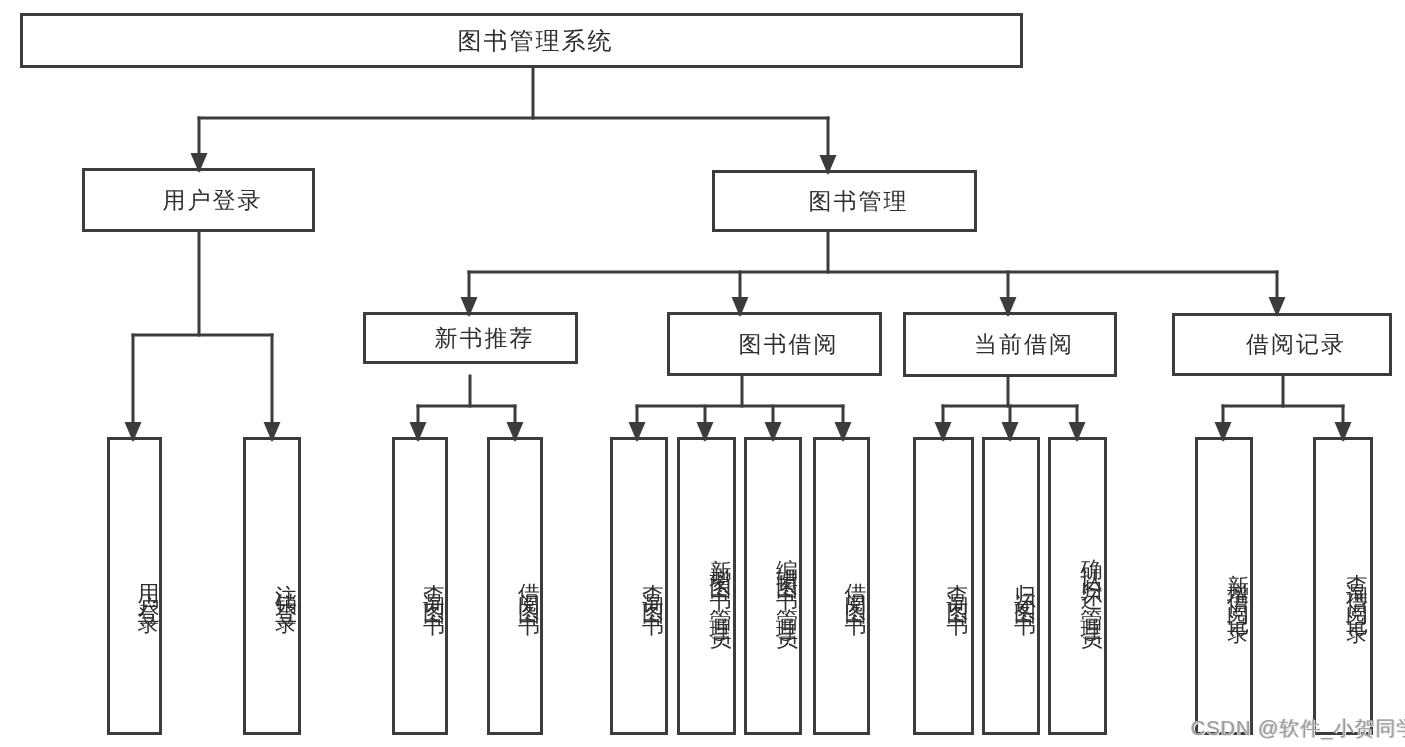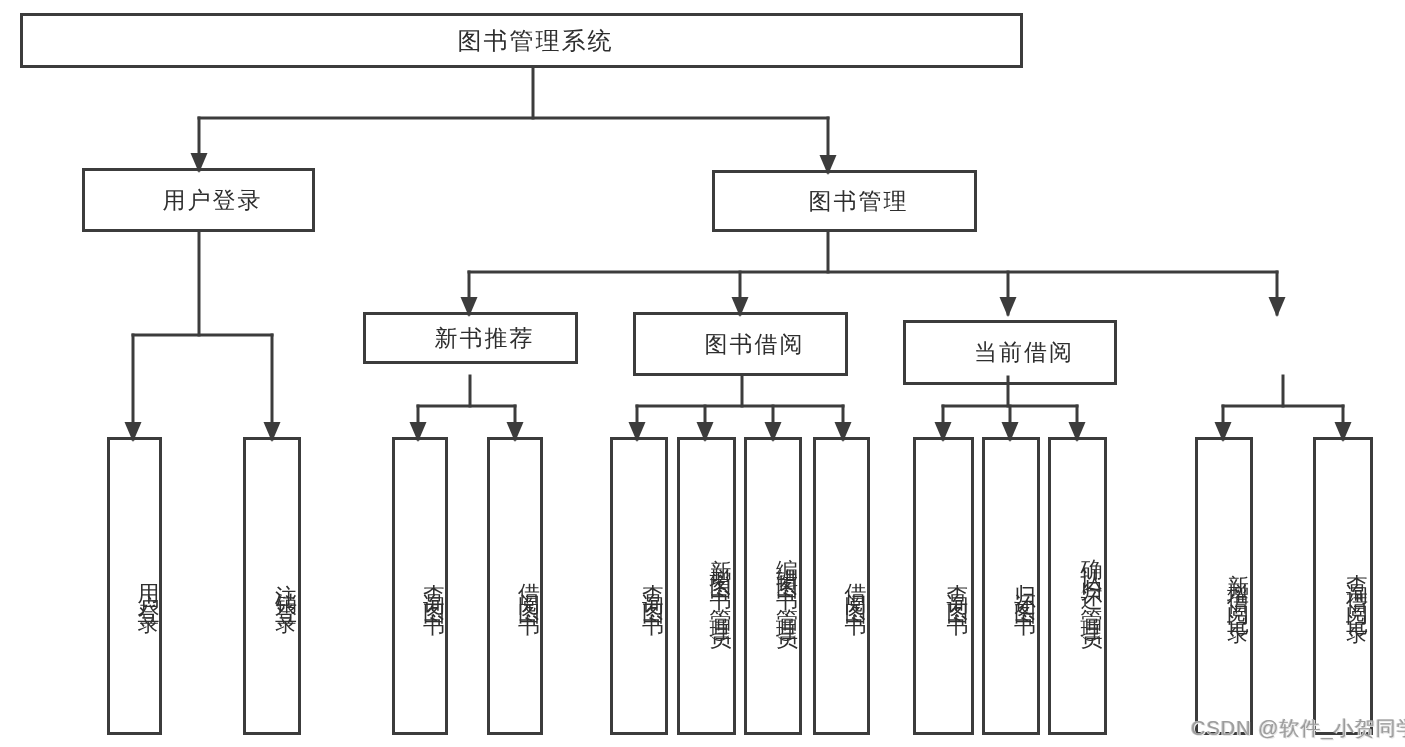--- a/index.html
+++ b/index.html
@@ -93,25 +93,28 @@
   <div class="hbox" style="left:82px;top:168px;width:233px;height:64px;">
     <span>用户登录</span>
   </div>
   <div class="hbox" style="left:712px;top:170px;width:265px;height:62px;">
     <span>图书管理</span>
   </div>
 
   <div class="hbox" style="left:363px;top:312px;width:215px;height:52px;">
     <span>新书推荐</span>
   </div>
-  <div class="hbox" style="left:633px;top:312px;width:215px;height:64px;">
+  <div class="hbox" style="left:667px;top:312px;width:215px;height:64px;">
     <span>图书借阅</span>
   </div>
-  <div class="hbox" style="left:903px;top:320px;width:214px;height:65px;">
+  <div class="hbox" style="left:903px;top:312px;width:214px;height:65px;">
     <span>当前借阅</span>
+  </div>
+  <div class="hbox" style="left:1172px;top:313px;width:220px;height:63px;">
+    <span>借阅记录</span>
   </div>
 
   <div class="vbox" style="left:107px;top:437px;width:55px;height:298px;">
     <span>用户登录</span>
   </div>
   <div class="vbox" style="left:243px;top:437px;width:58px;height:298px;">
     <span>注销登录</span>
   </div>
 
   <div class="vbox" style="left:392px;top:437px;width:56px;height:298px;">

